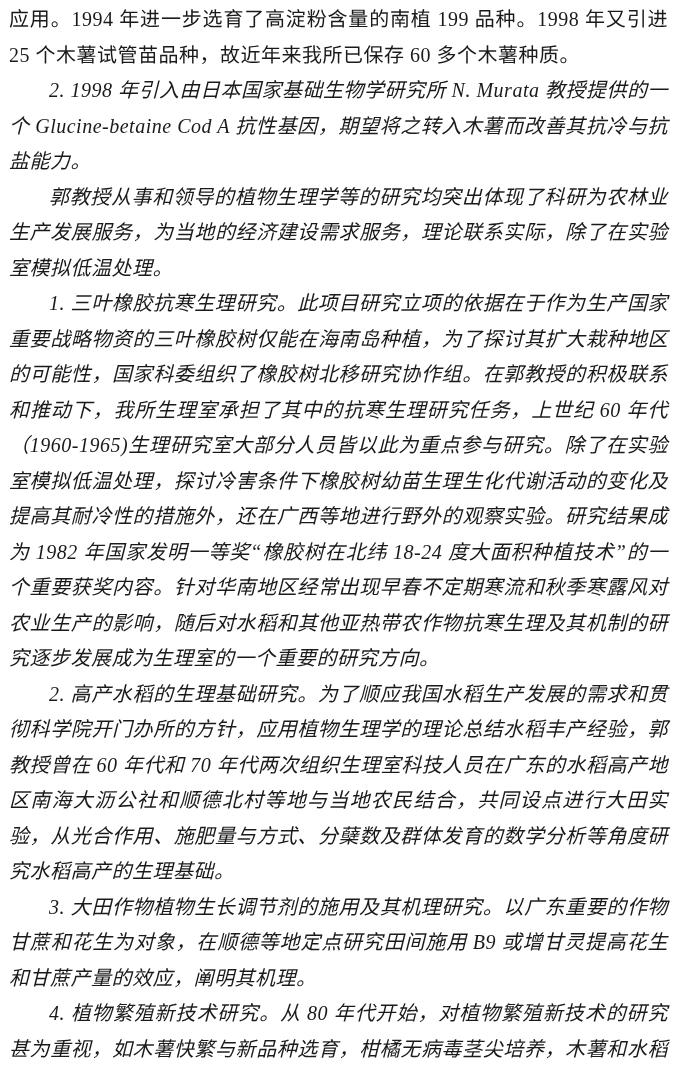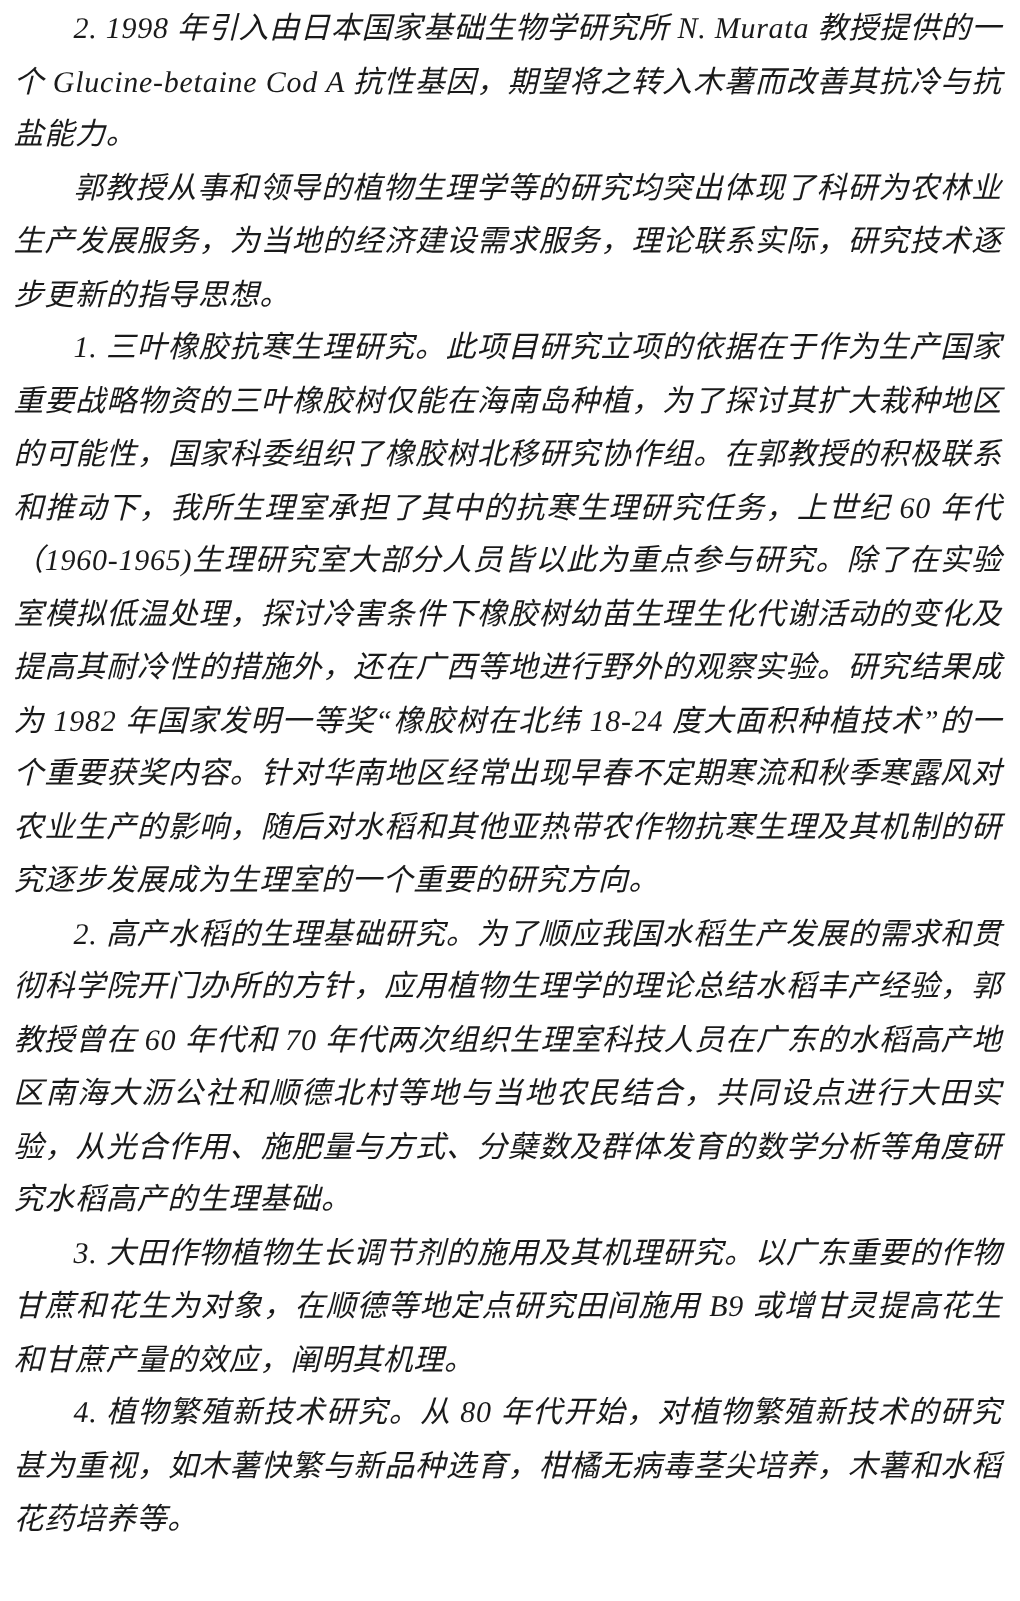--- a/index.html
+++ b/index.html
@@ -27,20 +27,21 @@
   }
   .para.indent {
     text-indent: 2em;
     font-style: italic;
   }
 </style>
 </head>
 <body>
 
 <div class="page">
+  <p class="para">应用。1994 年进一步选育了高淀粉含量的南植 199 品种。1998 年又引进 25 个木薯试管苗品种，故近年来我所已保存 60 多个木薯种质。</p>
   <p class="para indent">2. 1998 年引入由日本国家基础生物学研究所 N. Murata 教授提供的一个 Glucine-betaine Cod A 抗性基因，期望将之转入木薯而改善其抗冷与抗盐能力。</p>
-  <p class="para indent">郭教授从事和领导的植物生理学等的研究均突出体现了科研为农林业生产发展服务，为当地的经济建设需求服务，理论联系实际，研究技术逐步更新的指导思想。</p>
+  <p class="para indent">郭教授从事和领导的植物生理学等的研究均突出体现了科研为农林业生产发展服务，为当地的经济建设需求服务，理论联系实际，除了在实验室模拟低温处理。</p>
   <p class="para indent">1. 三叶橡胶抗寒生理研究。此项目研究立项的依据在于作为生产国家重要战略物资的三叶橡胶树仅能在海南岛种植，为了探讨其扩大栽种地区的可能性，国家科委组织了橡胶树北移研究协作组。在郭教授的积极联系和推动下，我所生理室承担了其中的抗寒生理研究任务，上世纪 60 年代（1960-1965)生理研究室大部分人员皆以此为重点参与研究。除了在实验室模拟低温处理，探讨冷害条件下橡胶树幼苗生理生化代谢活动的变化及提高其耐冷性的措施外，还在广西等地进行野外的观察实验。研究结果成为 1982 年国家发明一等奖“橡胶树在北纬 18-24 度大面积种植技术”的一个重要获奖内容。针对华南地区经常出现早春不定期寒流和秋季寒露风对农业生产的影响，随后对水稻和其他亚热带农作物抗寒生理及其机制的研究逐步发展成为生理室的一个重要的研究方向。</p>
   <p class="para indent">2. 高产水稻的生理基础研究。为了顺应我国水稻生产发展的需求和贯彻科学院开门办所的方针，应用植物生理学的理论总结水稻丰产经验，郭教授曾在 60 年代和 70 年代两次组织生理室科技人员在广东的水稻高产地区南海大沥公社和顺德北村等地与当地农民结合，共同设点进行大田实验，从光合作用、施肥量与方式、分蘖数及群体发育的数学分析等角度研究水稻高产的生理基础。</p>
   <p class="para indent">3. 大田作物植物生长调节剂的施用及其机理研究。以广东重要的作物甘蔗和花生为对象，在顺德等地定点研究田间施用 B9 或增甘灵提高花生和甘蔗产量的效应，阐明其机理。</p>
   <p class="para indent">4. 植物繁殖新技术研究。从 80 年代开始，对植物繁殖新技术的研究甚为重视，如木薯快繁与新品种选育，柑橘无病毒茎尖培养，木薯和水稻花药培养等。</p>
 
 </div>
 
 </body></html>

